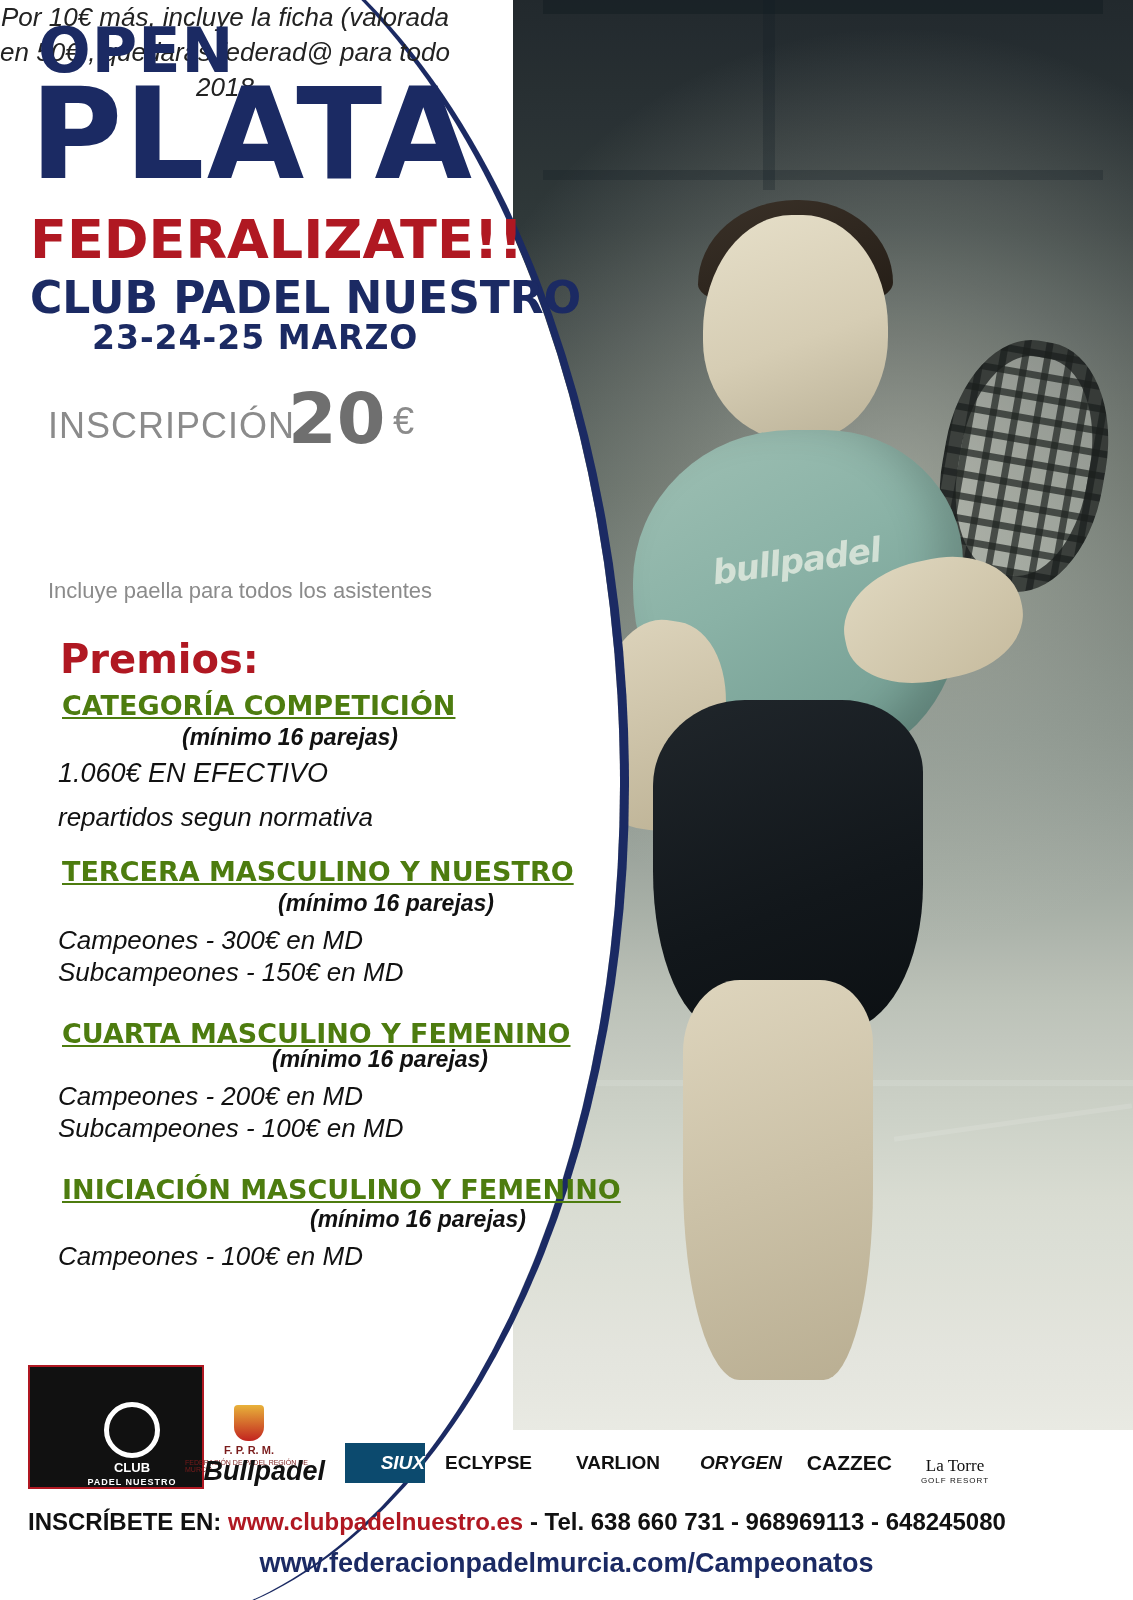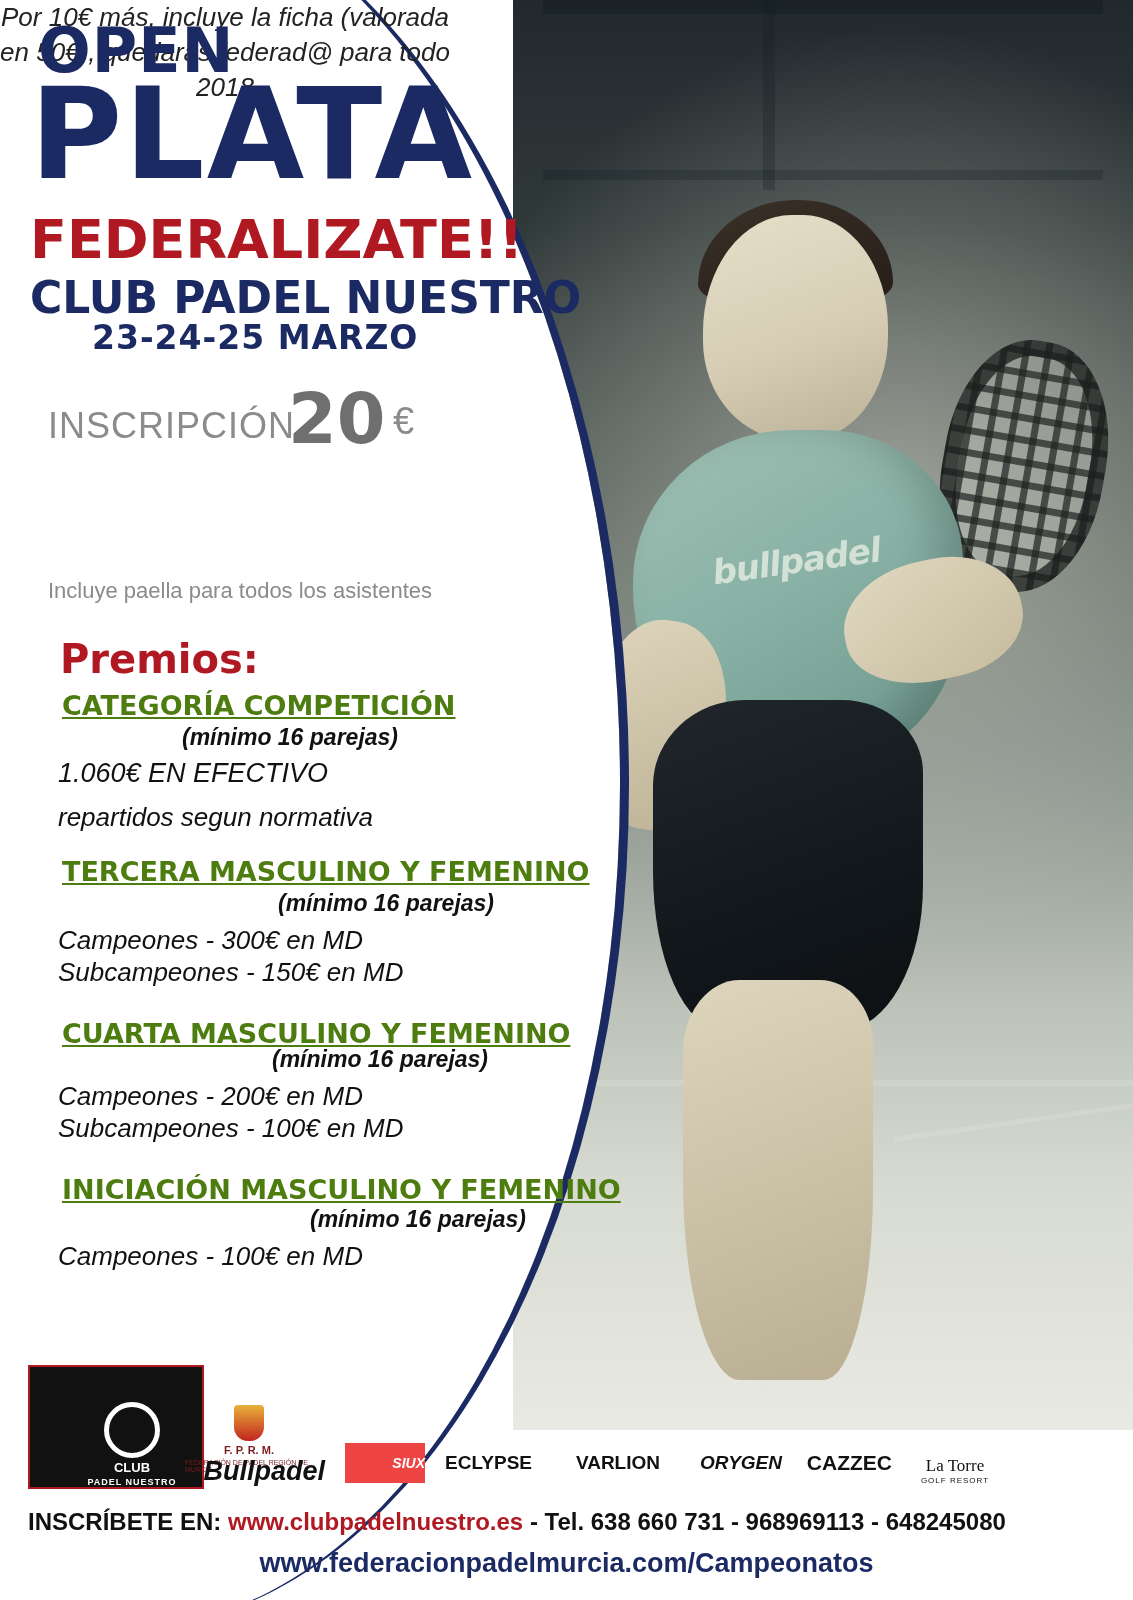--- a/index.html
+++ b/index.html
@@ -123,21 +123,21 @@
   #c4b{left:58px;top:1273px;}
   
   #sponsors{position:absolute;left:0;bottom:108px;width:1133px;height:115px;}
   .sp{position:absolute;display:flex;align-items:center;justify-content:flex-end;}
   #sp-club{left:28px;top:-12px;width:140px;height:120px;background:#111;border:2px solid #b01822;
            color:#fff;font-weight:bold;font-size:13px;flex-direction:column;gap:2px;padding-left:32px;}
   #sp-club .ring{width:46px;height:46px;border:5px solid #fff;border-radius:50%;}
   #sp-fprm{left:185px;top:0px;width:128px;height:96px;flex-direction:column;color:#7a1c1c;font-size:11px;gap:3px;}
   #sp-fprm .shield{width:30px;height:36px;background:linear-gradient(180deg,#e8b23a,#c2241f);border-radius:4px 4px 14px 14px;}
   #sp-bull{left:175px;top:76px;width:150px;height:36px;color:#111;font-weight:bold;font-size:27px;font-style:italic;}
-  #sp-siux{left:345px;top:66px;width:80px;height:40px;background:#ef4444;color:#fff;font-weight:bold;font-size:14px;font-style:italic;}
+  #sp-siux{left:345px;top:66px;width:80px;height:40px;background:#0c4a6e;color:#fff;font-weight:bold;font-size:19px;font-style:italic;}
   #sp-eclypse{left:432px;top:66px;width:100px;height:40px;color:#111;font-weight:bold;font-size:19px;}
   #sp-varlion{left:545px;top:66px;width:115px;height:40px;color:#111;font-weight:bold;font-size:19px;}
   #sp-orygen{left:672px;top:66px;width:110px;height:40px;color:#111;font-weight:bold;font-size:19px;font-style:italic;}
   #sp-cazzec{left:792px;top:66px;width:100px;height:40px;color:#111;font-weight:bold;font-size:21px;}
   #sp-torre{left:900px;top:52px;width:110px;height:56px;color:#111;font-size:13px;flex-direction:column;}
   
   #footer{position:absolute;left:0;bottom:0;width:1133px;height:100px;}
   #f-line1{position:absolute;left:28px;top:8px;font-size:24px;font-weight:bold;color:#111;white-space:nowrap;}
   #f-line1 .url{color:#b01822;}
   #f-line2{position:absolute;left:0;top:48px;width:1133px;text-align:center;font-size:27px;font-weight:bold;color:#1b2a63;}
@@ -182,21 +182,21 @@
   <div id="t-ficha">Por 10€ más, incluye la ficha (valorada en 50€), quedarás federad@ para todo 2018</div>
   <div class="tx" id="t-paella">Incluye paella para todos los asistentes</div>
 
   <div class="tx" id="t-premios">Premios:</div>
 
   <div class="tx cat" id="c1">CATEGORÍA COMPETICIÓN</div>
   <div class="tx min" id="c1m">(mínimo 16 parejas)</div>
   <div class="tx" id="c1a">1.060€ EN EFECTIVO</div>
   <div class="tx" id="c1b">repartidos segun normativa</div>
 
-  <div class="tx cat" id="c2">TERCERA MASCULINO Y FEMENINO</div>
+  <div class="tx cat" id="c2">TERCERA MASCULINO Y NUESTRO</div>
   <div class="tx min" id="c2m">(mínimo 16 parejas)</div>
   <div class="tx prize" id="c2a">Campeones - 300€ en MD</div>
   <div class="tx prize" id="c2b">Subcampeones - 150€ en MD</div>
 
   <div class="tx cat" id="c3">CUARTA MASCULINO Y FEMENINO</div>
   <div class="tx min" id="c3m">(mínimo 16 parejas)</div>
   <div class="tx prize" id="c3a">Campeones - 200€ en MD</div>
   <div class="tx prize" id="c3b">Subcampeones - 100€ en MD</div>
 
   <div class="tx cat" id="c4">INICIACIÓN MASCULINO Y FEMENINO</div>

